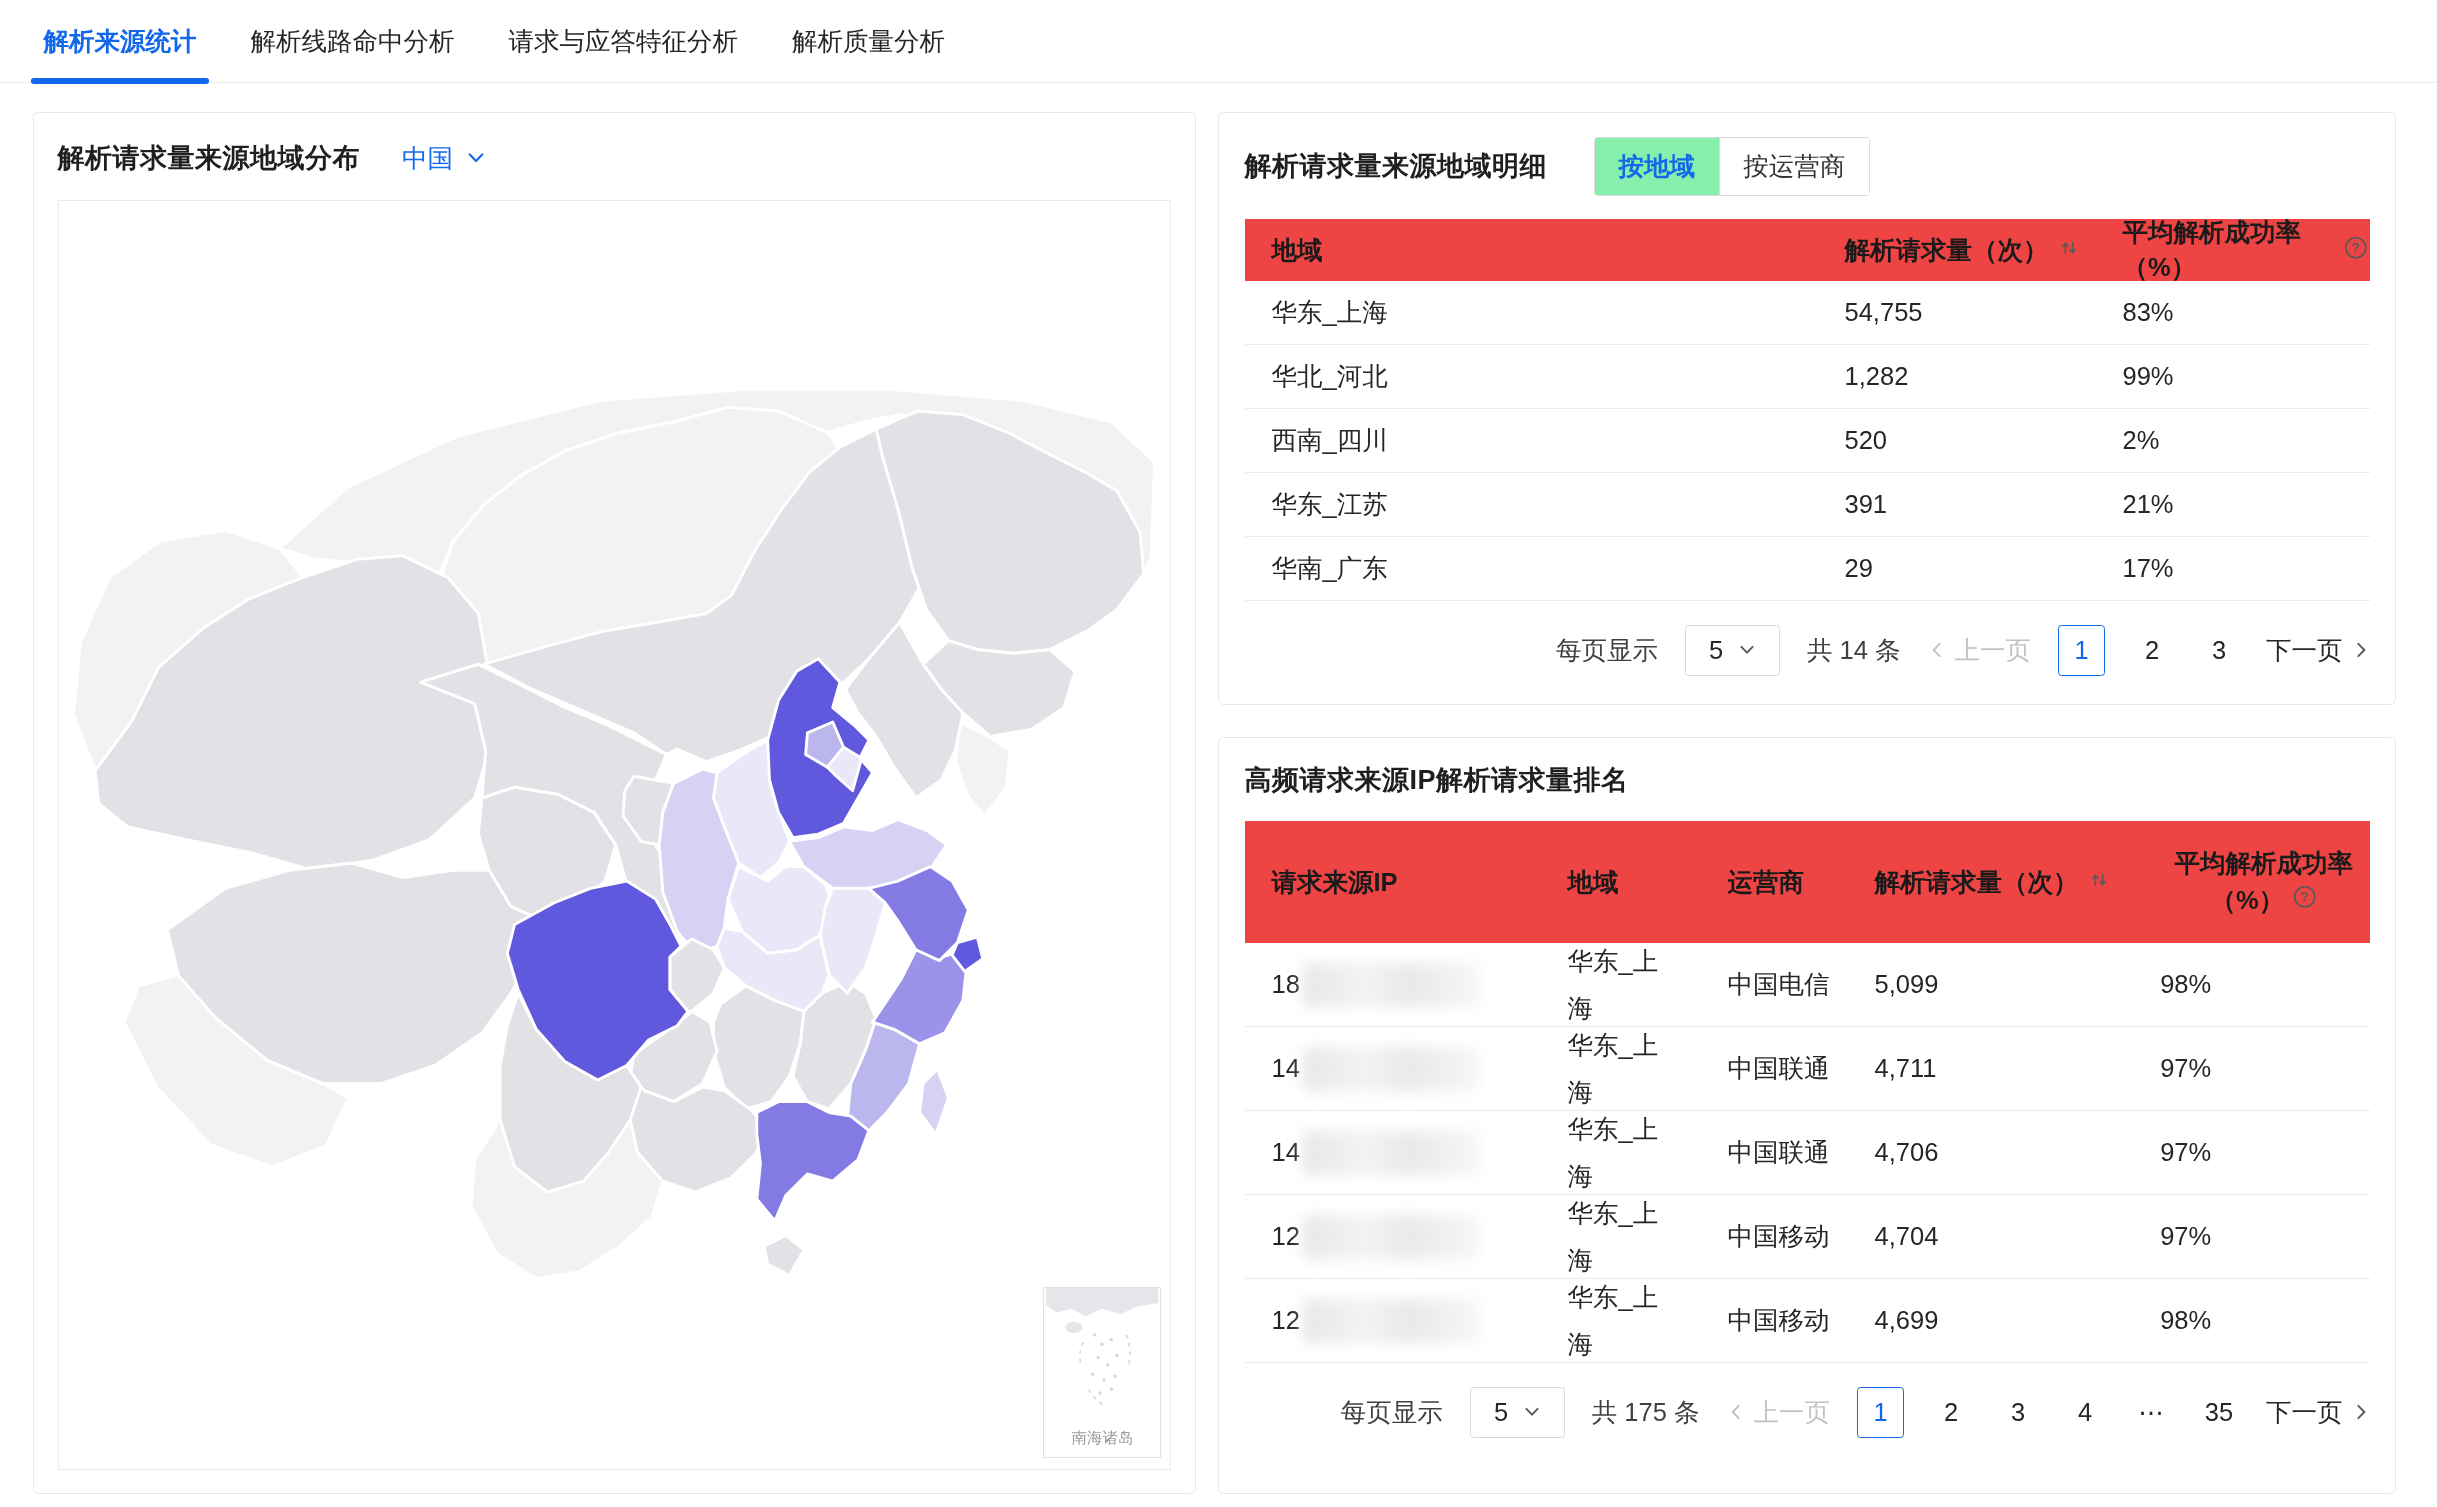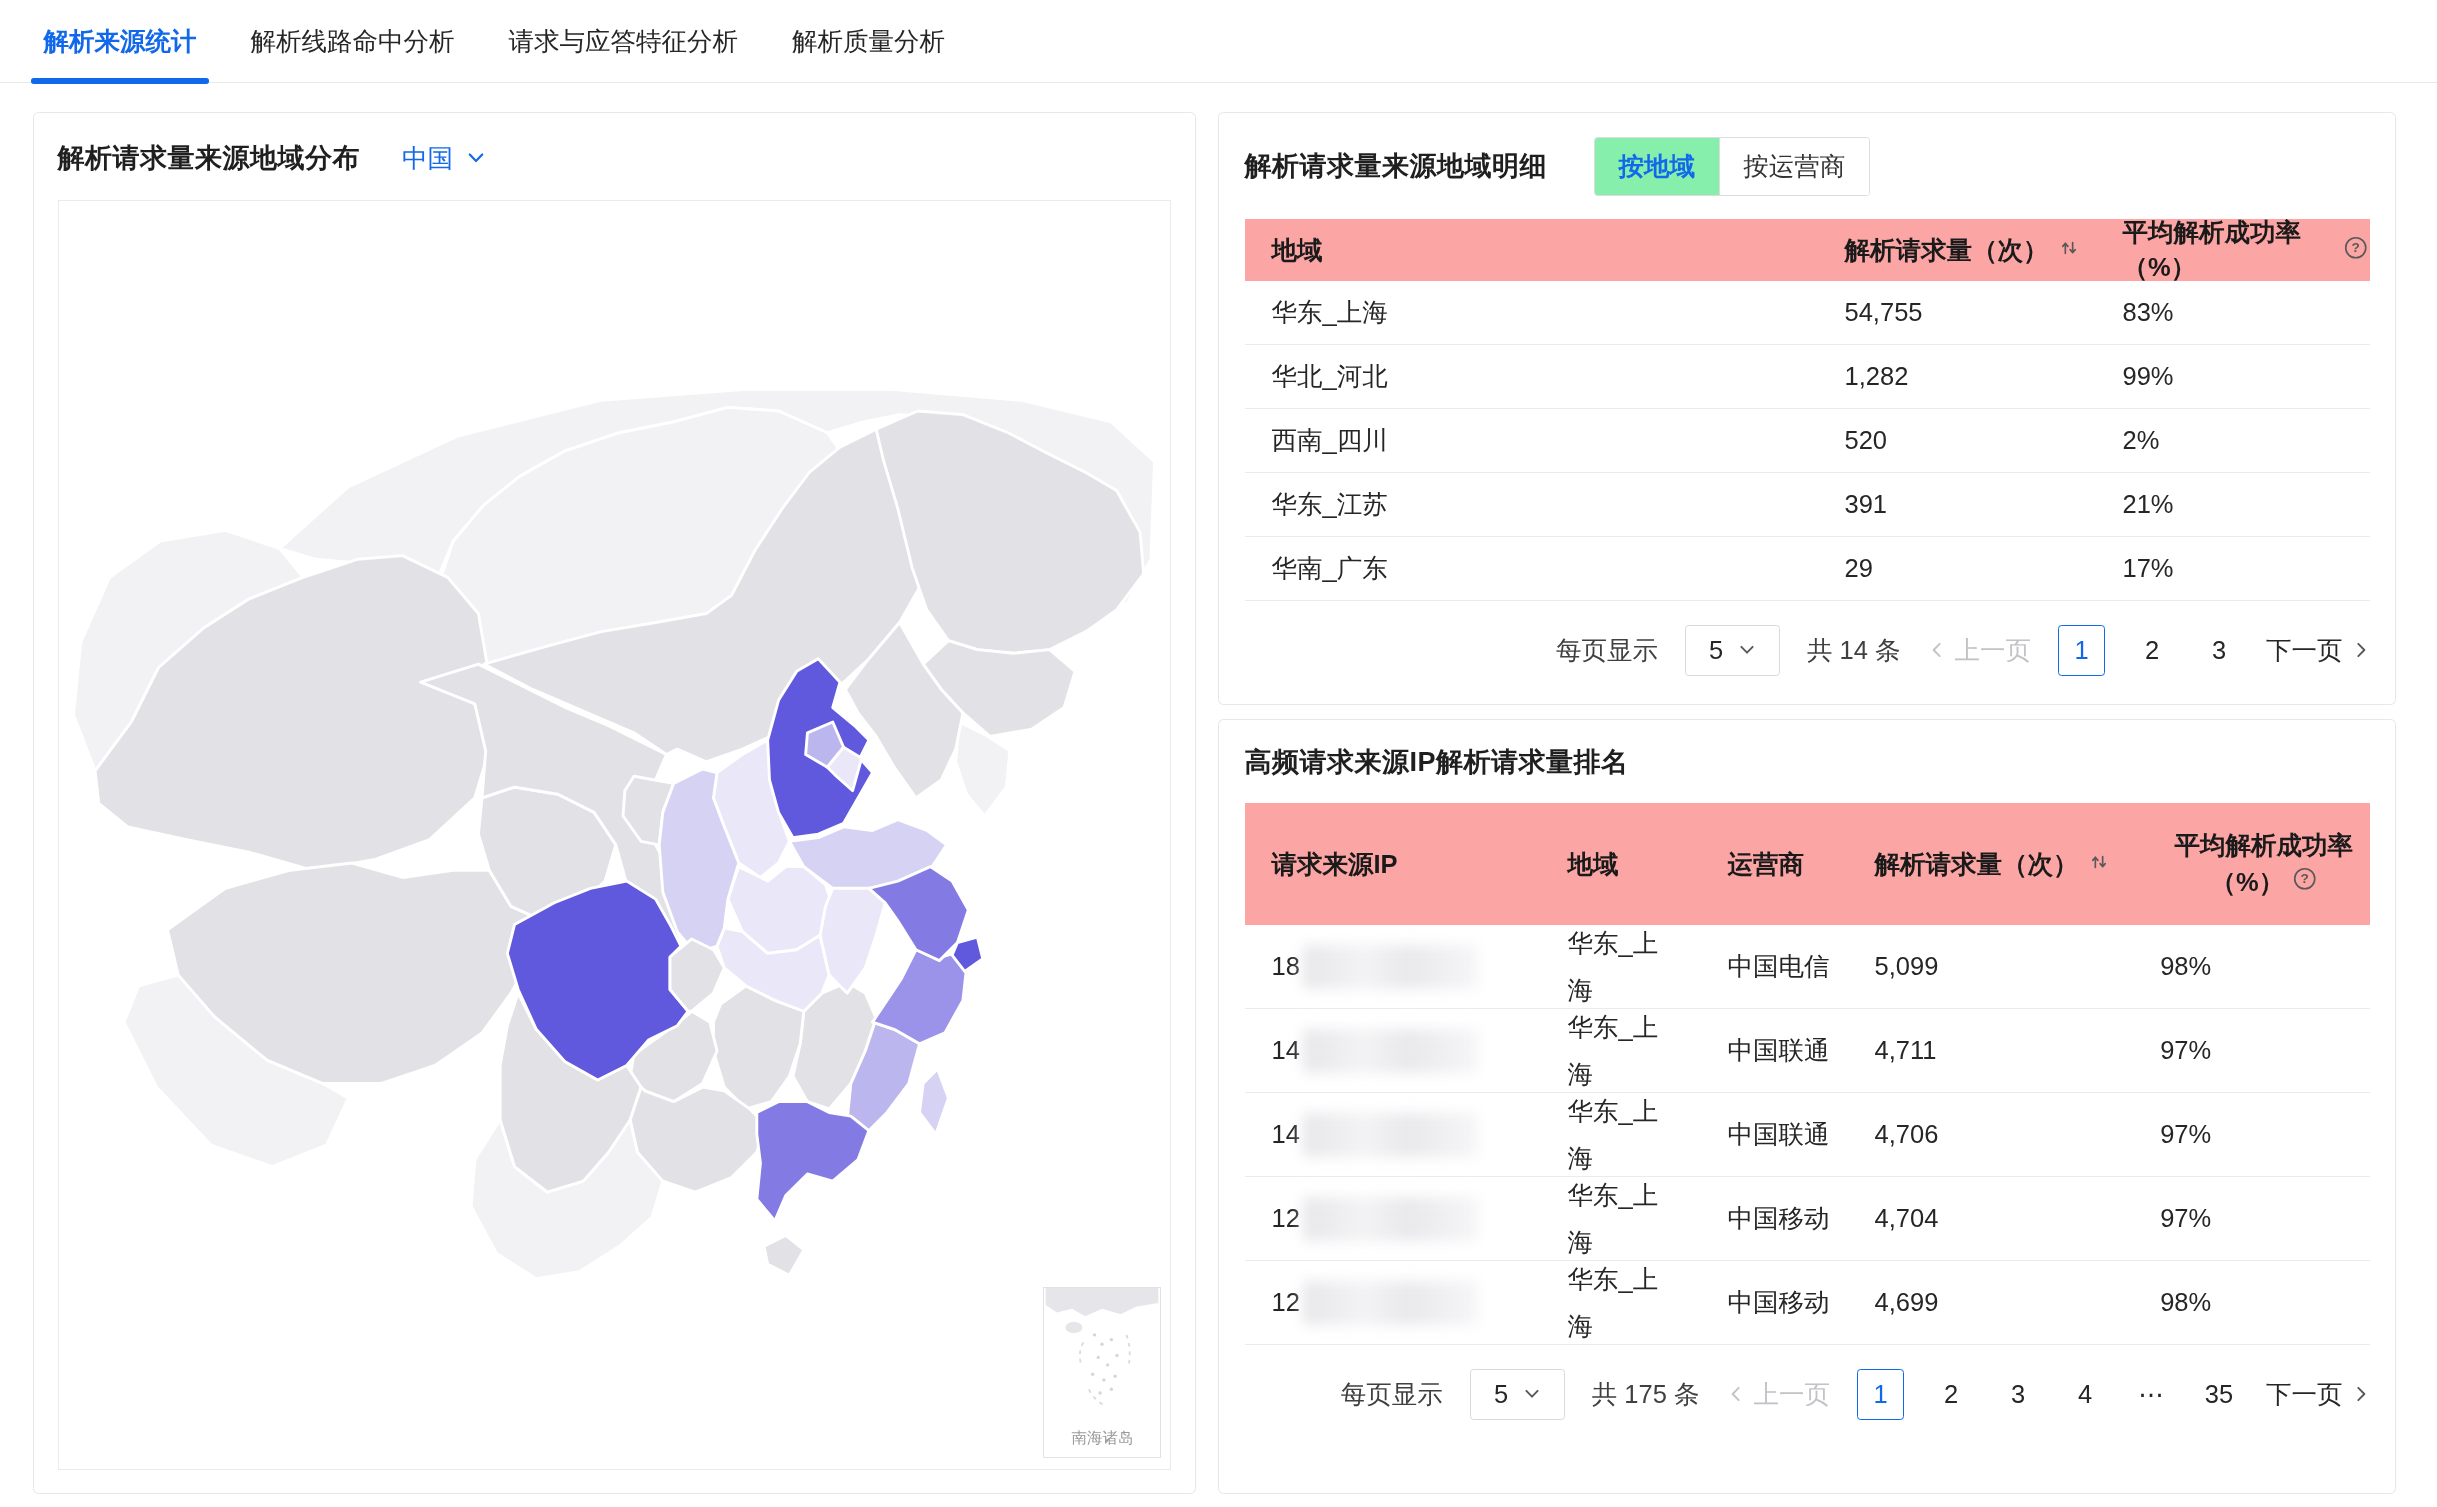--- a/index.html
+++ b/index.html
@@ -14,21 +14,21 @@
   
   .tabbar { display:flex; align-items:flex-end; padding-left:16.4px; border-bottom:1.8px solid #e9e9eb; flex:0 0 auto; }
   .tab { position:relative; padding:23.6px 27px 23.6px; font-size:25.5px; color:#262626; cursor:pointer; white-space:nowrap; }
   .tab.active { color:#1268eb; font-weight:bold; }
   .tab.active::after { content:""; position:absolute; left:14.5px; right:14.5px; bottom:-1.8px; height:5.5px; background:#1268eb; border-radius:2.7px; }
 
   
   .content { flex:1; display:flex; gap:22px; padding:29px 42px 12.7px 33px; min-height:0; }
   .card { background:#fff; border:0.9px solid #e7e7e9; border-radius:5.5px; }
   .map-card { flex:0 0 1163px; display:flex; flex-direction:column; padding:27px 23.6px 23.6px; }
-  .right-col { flex:1; display:flex; flex-direction:column; gap:14px; min-width:0; }
+  .right-col { flex:1; display:flex; flex-direction:column; gap:32px; min-width:0; }
   .detail-card { flex:0 0 593px; padding:23.6px 25.5px; display:flex; flex-direction:column; }
   .rank-card  { flex:1; padding:23.6px 25.5px; display:flex; flex-direction:column; }
 
   .card-head { display:flex; align-items:center; flex:0 0 auto; }
   .card-title { font-size:27px; font-weight:bold; color:#1f1f1f; letter-spacing:0.5px; }
 
   
   .region-select { display:flex; align-items:center; gap:13px; margin-left:42px; color:#1268eb; font-size:25.5px; cursor:pointer; }
   .region-select svg { display:block; }
 
@@ -36,21 +36,21 @@
   .map-box { position:relative; flex:1; margin-top:23.6px; border:0.9px solid #eaeaec; background:#fff; display:flex; align-items:center; justify-content:center; overflow:hidden; }
   .china-map { width:100%; height:100%; display:block; }
   .china-map path { stroke:#ffffff; stroke-width:1.6; stroke-linejoin:round; }
   .inset { position:absolute; right:9px; bottom:11px; width:118px; height:171px; border:0.9px solid #e2e2e4; background:#fff; display:flex; flex-direction:column; }
   .inset svg { flex:1; display:block; }
   .inset-label { text-align:center; font-size:15.5px; color:#9a9a9e; padding-bottom:7.3px; }
 
   
   .tbl { margin-top:23.6px; flex:0 0 auto; }
   .tr { display:flex; align-items:center; border-bottom:0.9px solid #ebebed; }
-  .thead { background:#fca5a5; border-bottom:none; font-weight:bold; color:#1a1a1a; }
+  .thead { background:#ef4444; border-bottom:none; font-weight:bold; color:#1a1a1a; }
   .thead .cell { display:flex; align-items:center; gap:9px; }
   .cell { padding-left:27px; }
 
   
   .t1 .c1 { width:573px; }
   .t1 .c2 { width:278px; }
   .t1 .c3 { width:273px; }
   .t1 .thead { height:62px; }
   .t1 .tr.row { height:64px; }
 

